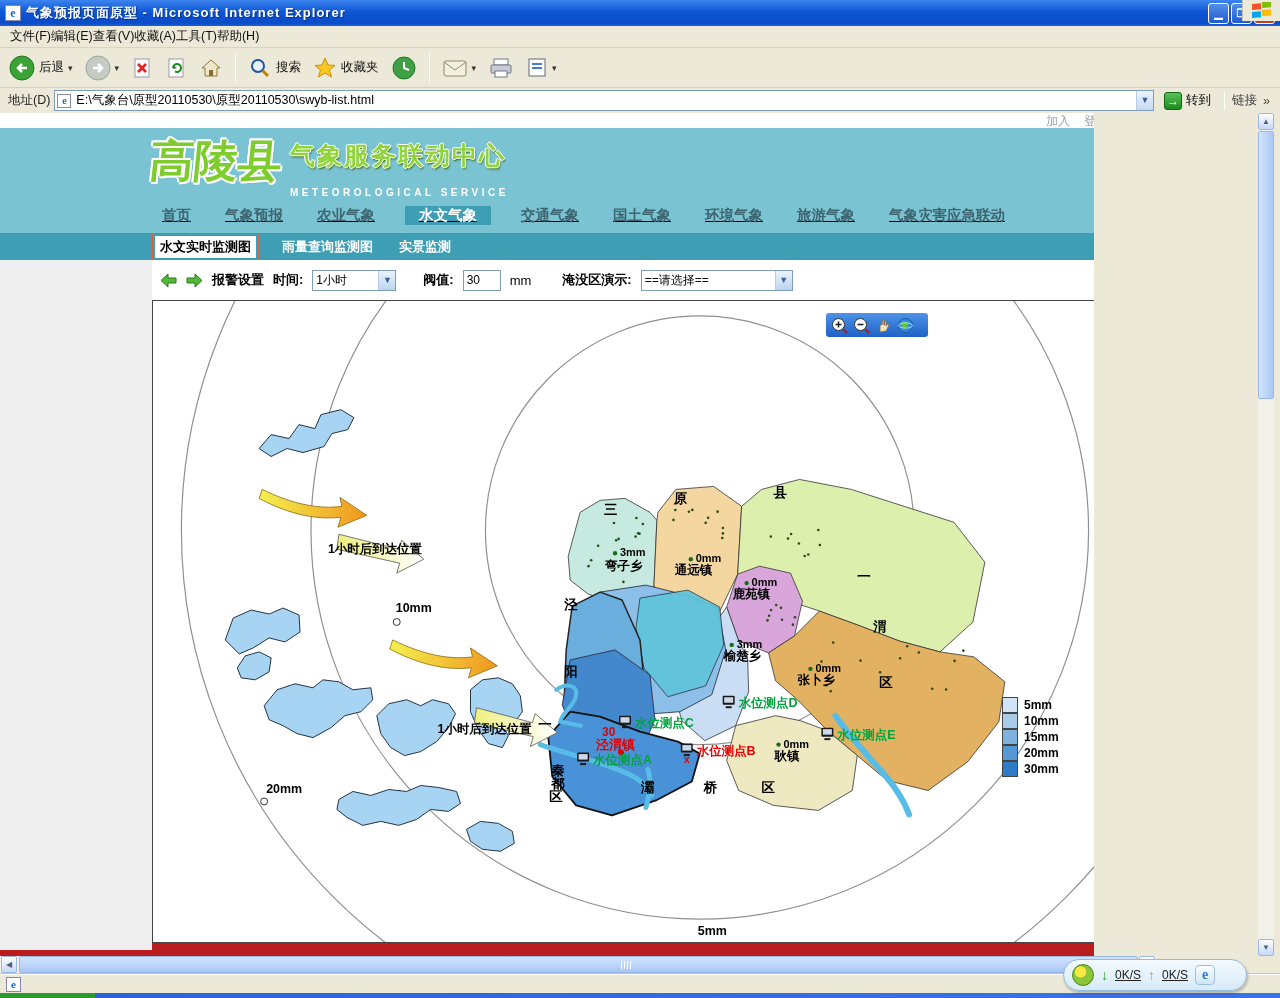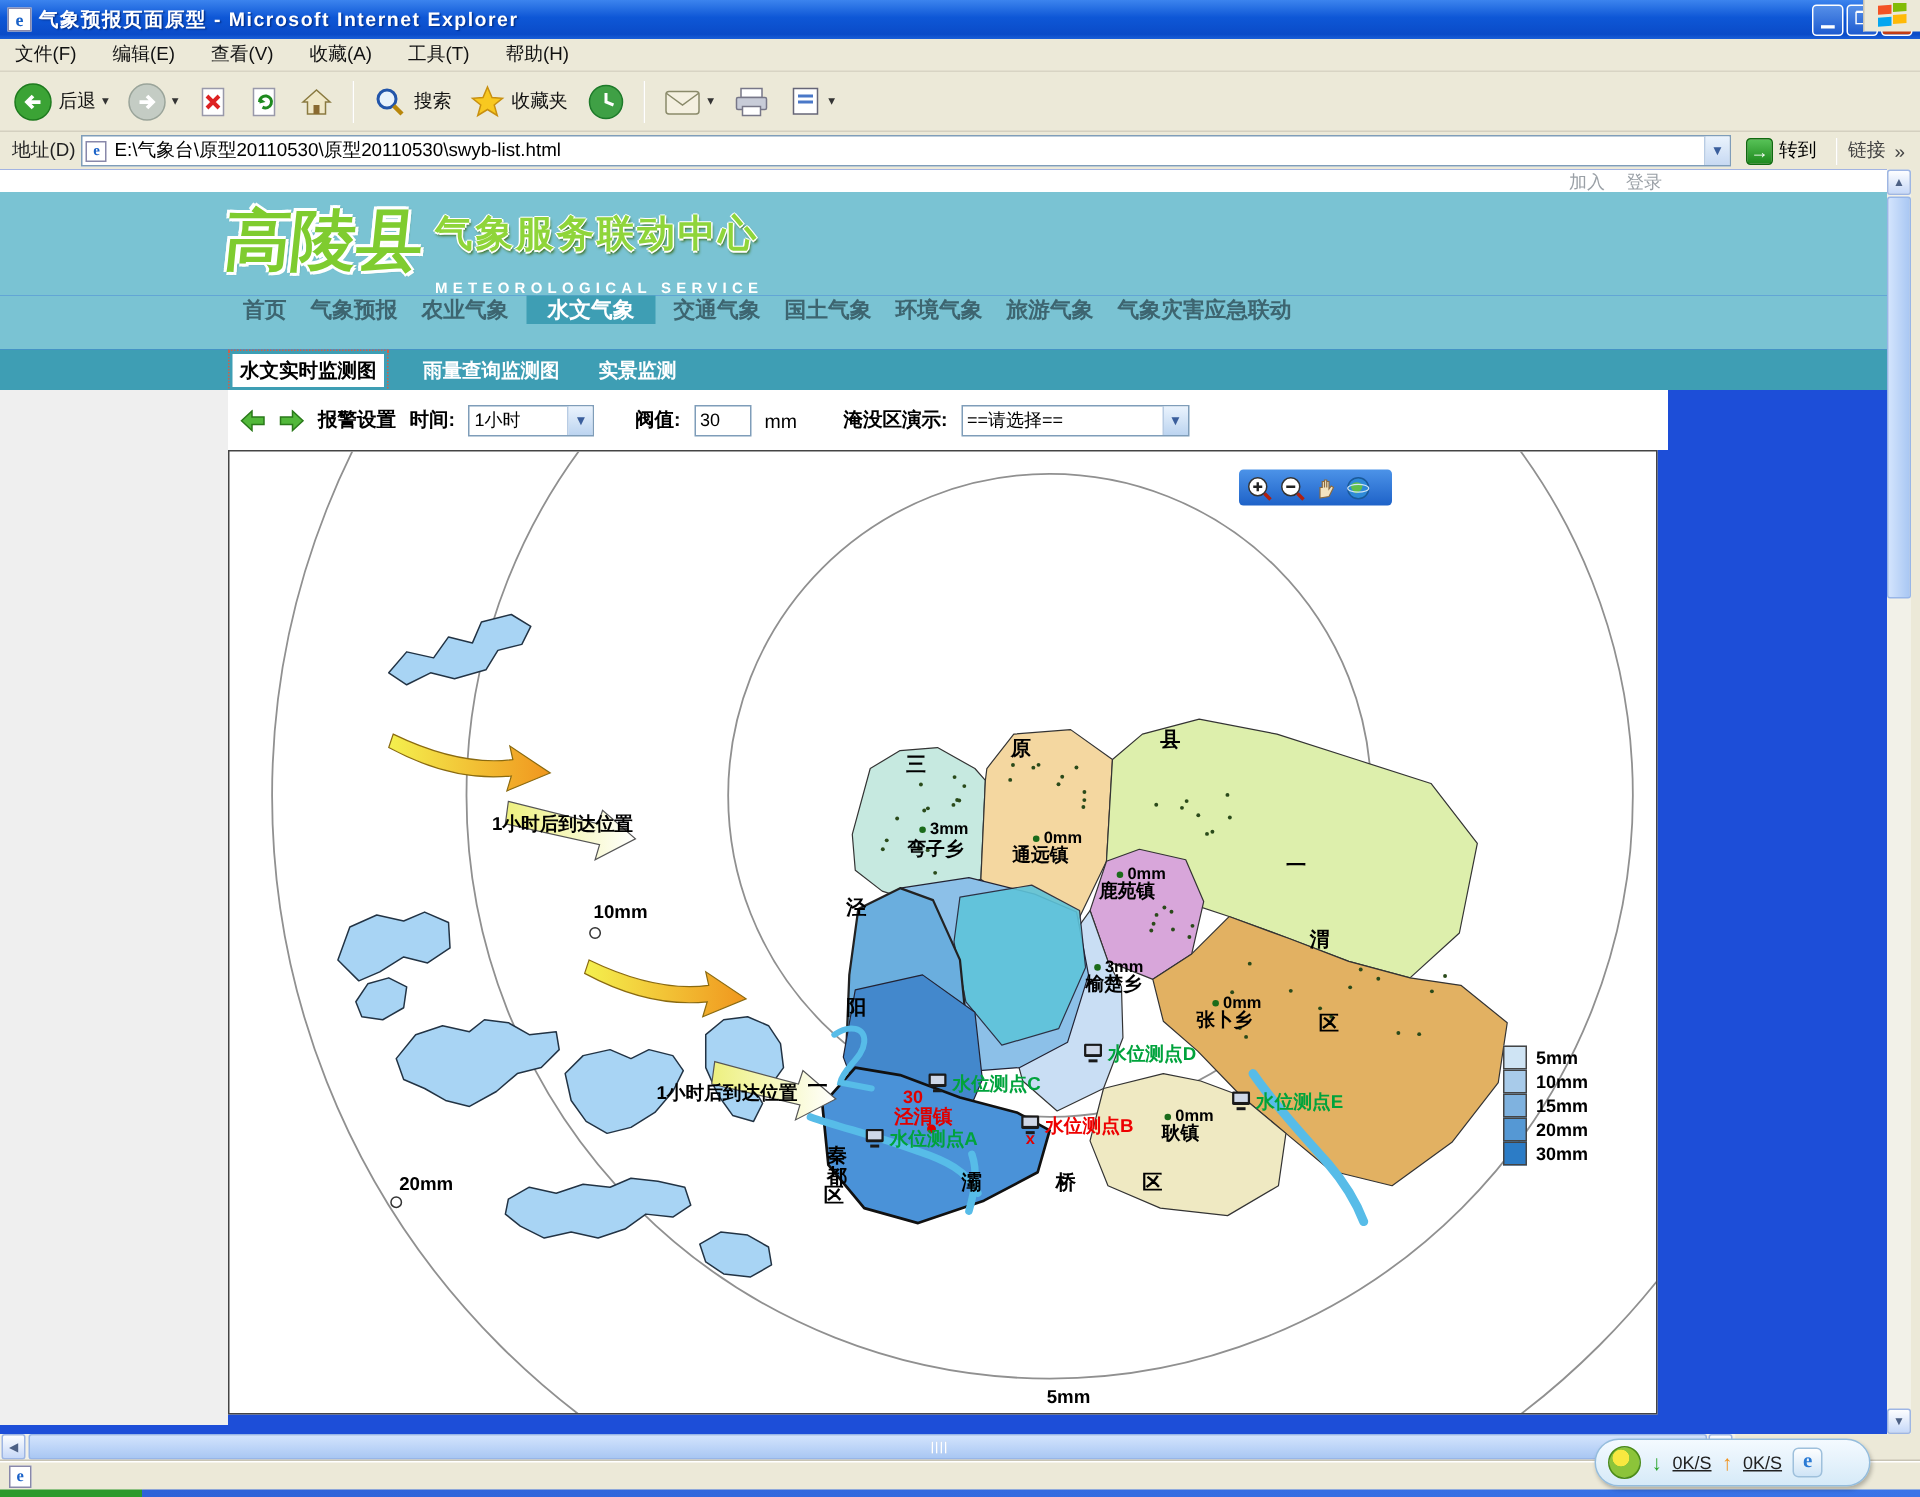--- a/index.html
+++ b/index.html
@@ -16,21 +16,21 @@
   .title-text { color:#fff; font-weight:bold; font-size:13px; letter-spacing:1px;
     text-shadow:1px 1px 1px #04308a; flex:1; white-space:nowrap; }
   .winbtns { display:flex; gap:2px; }
   .winbtn { width:21px; height:21px; border:1px solid #fff; border-radius:3px;
     color:#fff; font:bold 11px/19px sans-serif; text-align:center;
     background:linear-gradient(#558FE8,#1E5BD0); }
   .winbtn.close { background:linear-gradient(#F09A76,#D8481F 60%,#C03A12); }
 
   
   .menubar { position:absolute; left:0; top:26px; width:1280px; height:22px; background:#ECE9D8;
-    border-bottom:1px solid #D8D4C4; display:flex; align-items:center; padding-left:10px; gap:24px;
+    border-bottom:1px solid #D8D4C4; display:flex; align-items:center; padding-left:10px; 
     font-size:12.5px; color:#111; }
   .winlogo { position:absolute; right:0; top:0; width:38px; height:21px; border-left:1px solid #C8C4B4;
     display:flex; align-items:center; justify-content:center; background:#ECE9D8; }
 
   
   .toolbar { position:absolute; left:0; top:48px; width:1280px; height:40px; background:#ECE9D8;
     border-bottom:1px solid #D4D0C0; display:flex; align-items:center; padding-left:6px; gap:6px;
     font-size:12.5px; color:#111; }
   .tbtn { display:flex; align-items:center; gap:4px; padding:2px 3px; }
   .tsep { width:1px; height:28px; background:#C8C4B4; border-right:1px solid #fff; margin:0 3px; }
@@ -43,34 +43,34 @@
   .addr-box { flex:1; height:21px; background:#fff; border:1px solid #7F9DB9; display:flex; align-items:center; padding-left:2px; }
   .addr-box input { flex:1; border:none; outline:none; font-size:12.5px; font-family:inherit; height:17px; }
   .addr-drop { width:17px; height:19px; background:linear-gradient(#EAF3FD,#C7D9F2); border-left:1px solid #B8CCE4;
     text-align:center; font-size:9px; color:#3A5E9C; line-height:19px; }
   .go-btn { display:flex; align-items:center; gap:4px; padding:0 6px; }
   .go-icon { width:18px; height:18px; background:linear-gradient(#57C257,#1E8A1E); border:1px solid #0F6A0F;
     border-radius:3px; color:#fff; font:bold 12px/17px sans-serif; text-align:center; }
   .links { display:flex; align-items:center; gap:6px; color:#444; padding-right:6px; }
 
   
-  .page { position:absolute; left:0; top:113px; width:1258px; height:843px; background:#1d4ed8; overflow:hidden; }
+  .page { position:absolute; left:0; top:113px; width:1094px; height:843px; background:#b91c1c; overflow:hidden; }
   .toplinks { position:absolute; left:0; top:0; width:1258px; height:15px; background:#fff;
     display:flex; justify-content:flex-end; gap:14px; padding-right:150px; font-size:12px; color:#9AA0A6; }
   .site-header { position:absolute; left:0; top:15px; width:1258px; height:69px; background:#7AC3D3; }
   .logo { position:absolute; left:150px; top:5px; display:flex; gap:8px; align-items:flex-start; }
   .logo-cn { font-size:44px; font-weight:bold; color:#7FCC2F; transform:skewX(-6deg); line-height:56px;
     text-shadow:-2px 0 #fff,2px 0 #fff,0 -2px #fff,0 2px #fff,2px 2px #fff,-2px -2px #fff,1px 1px 2px #2a5a10; }
   .logo-right { padding-top:6px; }
   .logo-title { font-size:25px; font-weight:bold; color:#8FD53A; letter-spacing:2px;
     text-shadow:-1px 0 #fff,1px 0 #fff,0 -1px #fff,0 1px #fff,1px 2px 2px #3a6a14; }
   .logo-en { font-size:10px; font-weight:bold; color:#fff; letter-spacing:3.5px; margin-top:15px; }
 
   .nav { position:absolute; left:0; top:84px; width:1258px; height:36px; background:#7AC3D3;
-    display:flex; align-items:flex-start; padding-left:158px; gap:8px; }
+    display:flex; align-items:center; padding-left:158px; gap:26px;text-decoration:underline; }
   .nav-item { display:flex; align-items:center; font-size:14.5px; font-weight:bold; color:#3D6570; padding:0 4px; }
   .nav-item.active { background:#3E9EB4; color:#fff; padding:0 14px; }
 
   .subnav { position:absolute; left:0; top:120px; width:1258px; height:27px; background:#3E9EB4;
     display:flex; align-items:center; padding-left:155px; gap:26px; }
   .subnav-item { font-size:13px; font-weight:bold; color:#fff; }
   .subnav-item.active { background:#fff; color:#000; padding:2px 5px; outline:1px dotted #D06048; outline-offset:2px; }
 
   .leftstrip { position:absolute; left:0; top:147px; width:152px; height:690px; background:#EFEFEF; }
 

